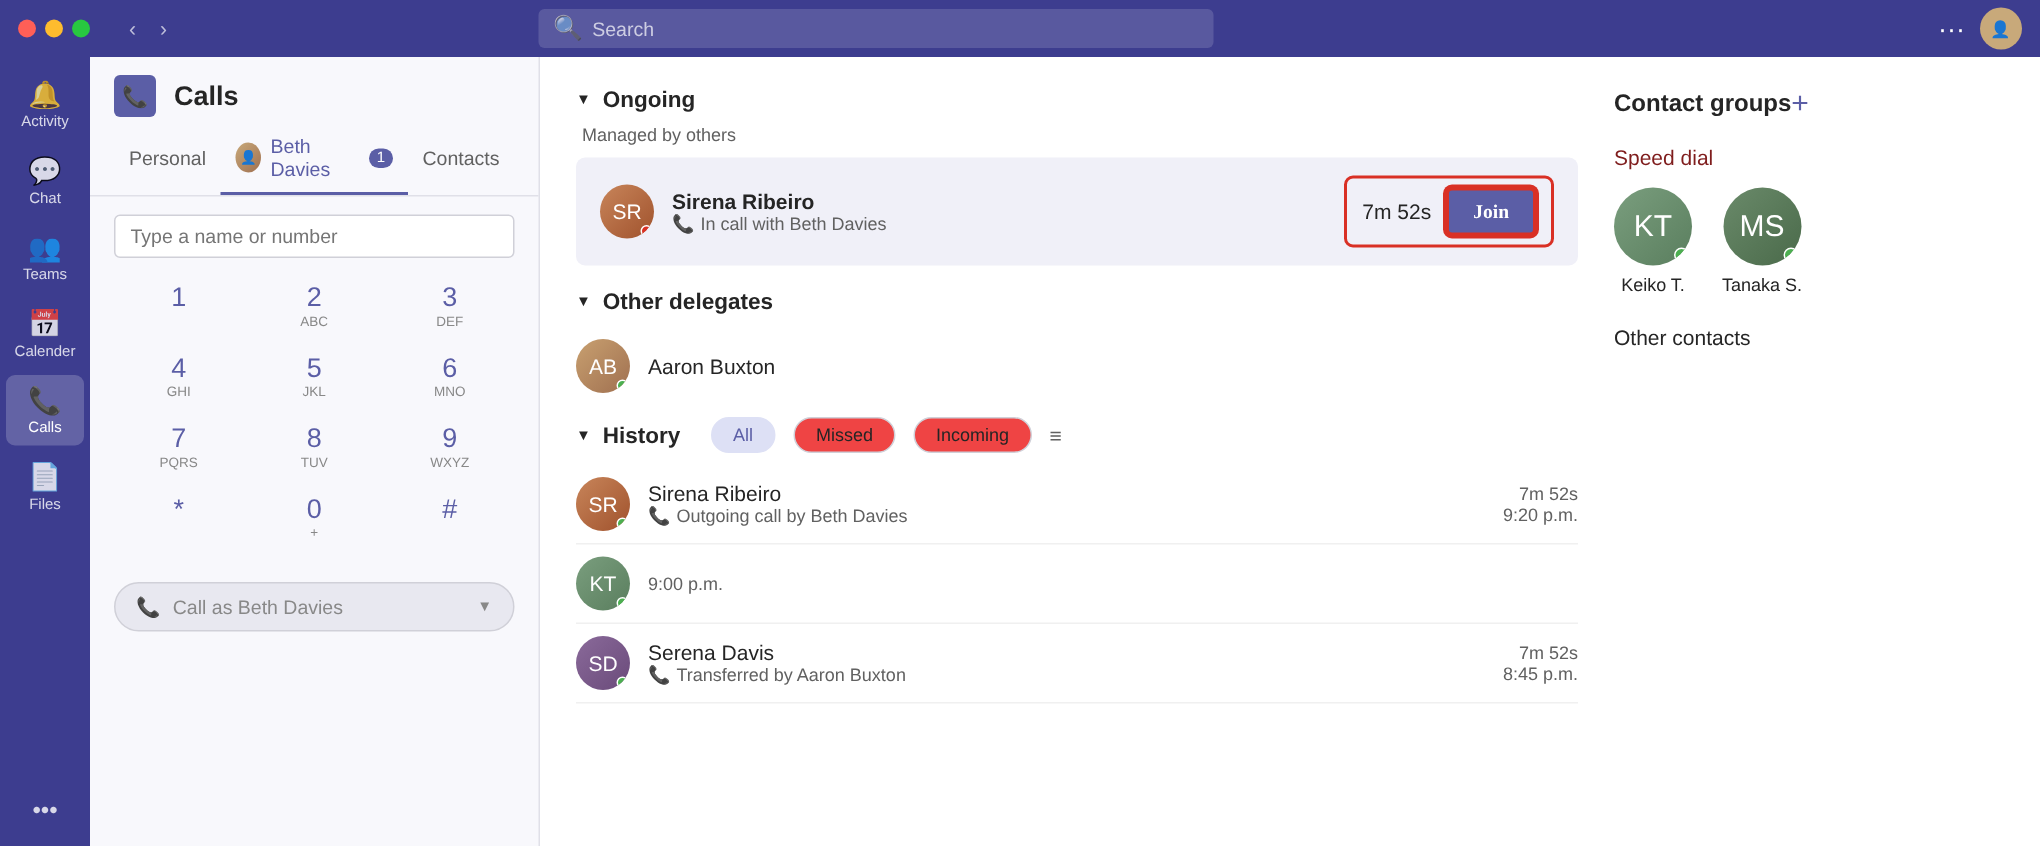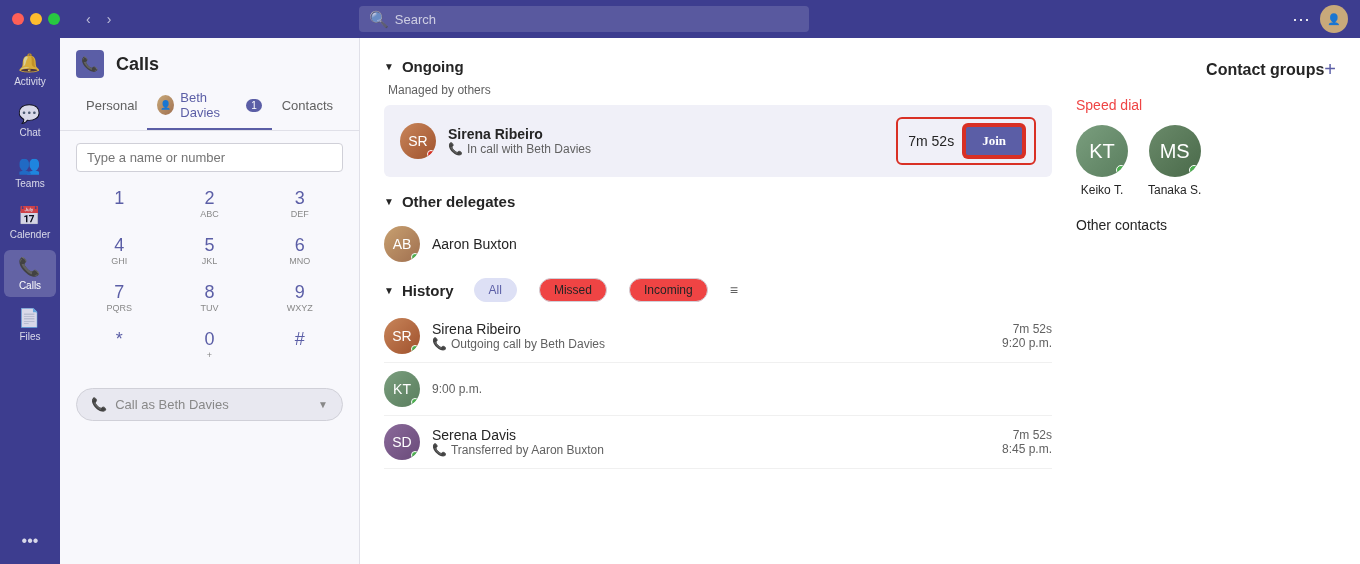--- a/index.html
+++ b/index.html
@@ -250,21 +250,21 @@
     }
     .delegate-avatar { width: 36px; height: 36px; border-radius: 50%; background: #c8855a; display: flex; align-items: center; justify-content: center; overflow: hidden; font-size: 14px; color: #fff; position: relative; flex-shrink: 0; }
     .delegate-dot { position: absolute; bottom: 1px; right: 1px; width: 8px; height: 8px; background: #4caf50; border-radius: 50%; border: 1px solid #fff; }
     .delegate-name { font-size: 14px; color: #252525; }
 
     
     .history-section { margin-top: 8px; }
     .history-filter {
       display: flex;
       align-items: center;
-      gap: 22px;
+      gap: 12px;
       margin-bottom: 12px;
     }
     .filter-btn {
       padding: 4px 14px;
       border-radius: 14px;
       font-size: 12px;
       cursor: pointer;
       border: 1px solid #d0d0d8;
       background: #ef4444;
       color: #252525;
@@ -287,27 +287,27 @@
     .history-sub.missed { color: #d93025; }
     .history-meta { text-align: right; }
     .history-duration { font-size: 12px; color: #616161; }
     .history-time { font-size: 12px; color: #616161; }
 
     
     .right-panel { width: 260px; flex-shrink: 0; }
     .right-panel-header {
       display: flex;
       align-items: center;
-      justify-content: flex-end;
+      justify-content: flex-start;
       margin-bottom: 16px;
     }
     .right-panel-title { font-size: 16px; font-weight: 600; color: #252525; }
     .add-btn { background: none; border: none; font-size: 20px; color: #5b5ea6; cursor: pointer; }
 
-    .speed-dial-title { font-size: 14px; font-weight: 500; color: #ef4444; margin-bottom: 12px; }
+    .speed-dial-title { font-size: 14px; font-weight: 500; color: #7f1d1d; margin-bottom: 12px; }
     .speed-dial-contacts { display: flex; gap: 20px; margin-bottom: 20px; }
     .speed-dial-item { display: flex; flex-direction: column; align-items: center; gap: 6px; cursor: pointer; }
     .speed-dial-avatar { width: 52px; height: 52px; border-radius: 50%; display: flex; align-items: center; justify-content: center; overflow: hidden; font-size: 20px; color: #fff; position: relative; }
     .speed-dial-dot { position: absolute; bottom: 2px; right: 2px; width: 10px; height: 10px; background: #4caf50; border-radius: 50%; border: 1.5px solid #fff; }
     .speed-dial-name { font-size: 12px; color: #252525; text-align: center; }
 
     .other-contacts-title { font-size: 14px; font-weight: 500; color: #252525; margin-top: 8px; }
 
     
     .av-sirena { background: linear-gradient(135deg, #c8855a, #a0522d); }

